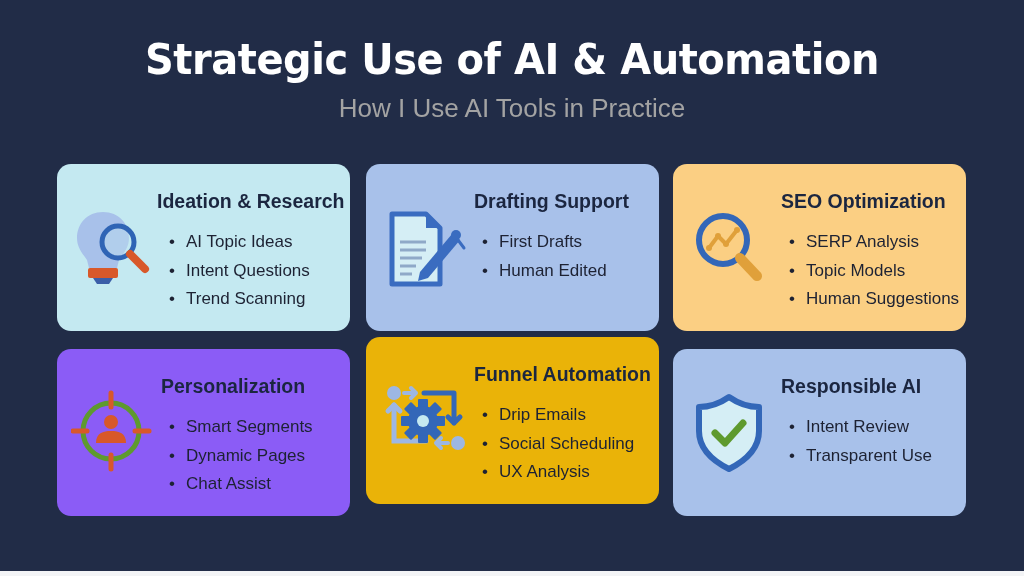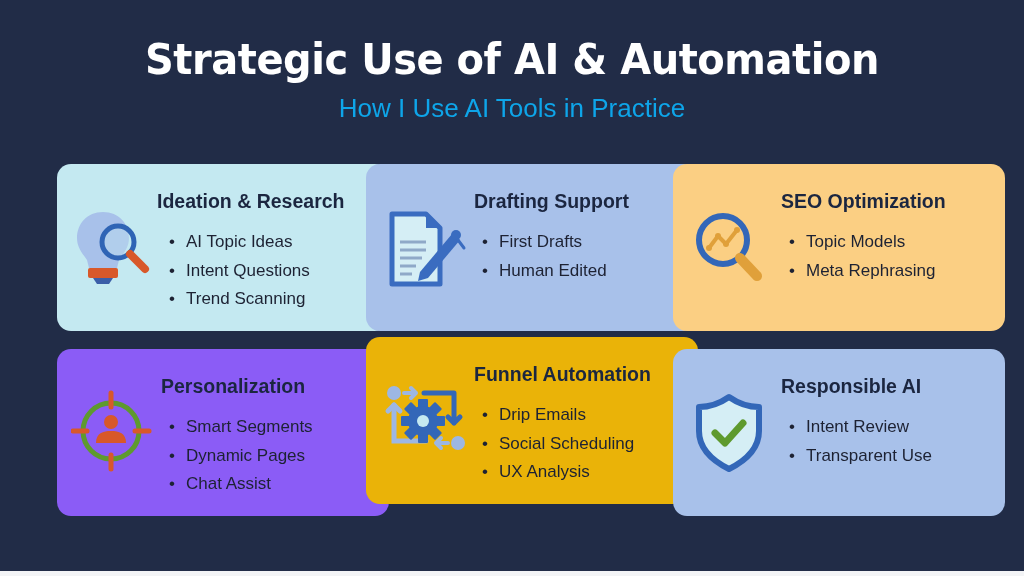--- a/index.html
+++ b/index.html
@@ -9,25 +9,25 @@
     font-family: "Liberation Sans", "DejaVu Sans", sans-serif;
   }
   .bottom-strip { position: absolute; left: 0; top: 571px; width: 1024px; height: 5px; background: #f3f4f6; }
   .title {
     position: absolute; left: 0; top: 34px; width: 1024px; text-align: center;
     color: #ffffff; font-weight: bold; font-size: 43px; letter-spacing: -0.5px;
     font-family: "DejaVu Sans", sans-serif; transform: scaleX(0.93);
   }
   .subtitle {
     position: absolute; left: 0; top: 93px; width: 1024px; text-align: center;
-    color: #0ea5e9; font-size: 26px;
+    color: #a3a3a3; font-size: 26px;
     font-family: "Liberation Sans", sans-serif;
   }
   .card {
-    position: absolute; width: 332px; height: 167px; border-radius: 14px;
+    position: absolute; width: 293px; height: 167px; border-radius: 14px;
     box-sizing: border-box;
   }
   .card .icon { position: absolute; left: 14px; top: 38px; width: 90px; height: 90px; }
   .card .icon svg { width: 90px; height: 90px; display: block; }
   .card h2 {
     position: absolute; left: 100px; right: 8px; top: 26px; margin: 0;
     font-size: 19.5px; font-weight: bold; color: #1b2640; white-space: nowrap;
     font-family: "Liberation Sans", sans-serif;
   }
   .card ul {
@@ -93,22 +93,23 @@
       <polyline points="22,46 31,34 39,42 50,28" fill="none" stroke="#e0a03a" stroke-width="4" stroke-linejoin="round"></polyline>
       <circle cx="22" cy="46" r="3" fill="#e0a03a"></circle>
       <circle cx="31" cy="34" r="3" fill="#e0a03a"></circle>
       <circle cx="39" cy="42" r="3" fill="#e0a03a"></circle>
       <circle cx="50" cy="28" r="3" fill="#e0a03a"></circle>
       <line x1="53" y1="56" x2="70" y2="74" stroke="#e0a03a" stroke-width="10" stroke-linecap="round"></line>
     </svg>
   </div>
   <h2 style="left:108px;">SEO Optimization</h2>
   <ul style="left:118px;">
+    <li>SERP Analysis</li>
     <li>Topic Models</li>
-    <li>Meta Rephrasing</li>
+    <li>Human Suggestions</li>
   </ul>
 </div>
 
 <div class="card" style="left:57px; top:349px; background:#8b5cf6;">
   <div class="icon">
     <svg viewBox="0 0 90 90">
       <circle cx="40" cy="44" r="28" fill="none" stroke="#5e9a2e" stroke-width="5"></circle>
       <line x1="40" y1="6" x2="40" y2="20" stroke="#d8582a" stroke-width="5" stroke-linecap="round"></line>
       <line x1="40" y1="68" x2="40" y2="82" stroke="#d8582a" stroke-width="5" stroke-linecap="round"></line>
       <line x1="2" y1="44" x2="16" y2="44" stroke="#d8582a" stroke-width="5" stroke-linecap="round"></line>

